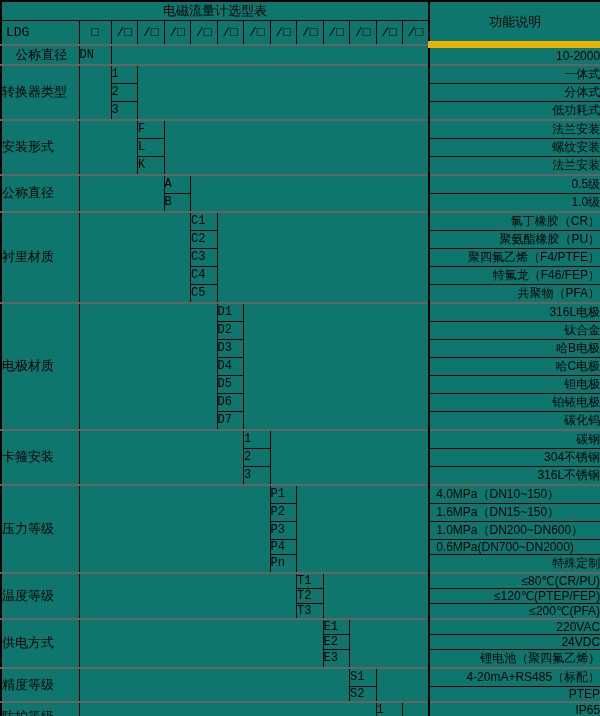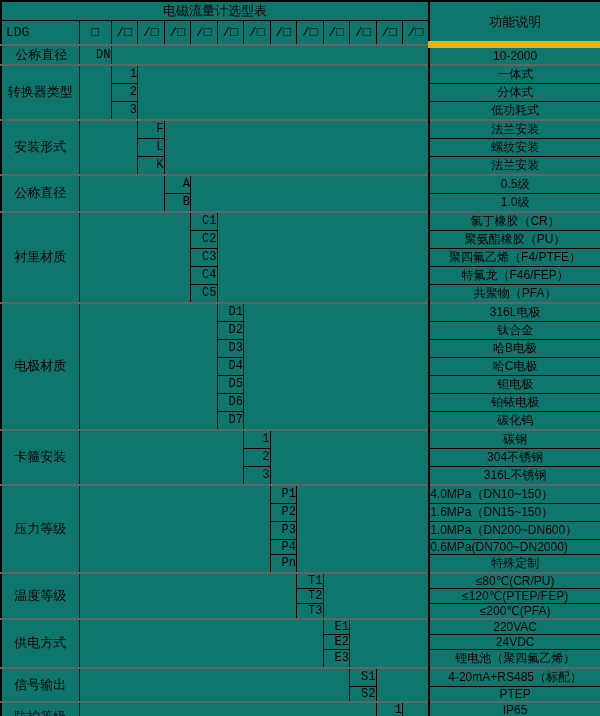--- a/index.html
+++ b/index.html
@@ -35,36 +35,36 @@
     font-size: 13px; padding-left: 4px;
     border-right: 1px solid #000; border-bottom: 1px solid #000;
   }
   td.mbox {
     text-align: center; font-size: 13px;
     font-family: "Liberation Mono", "DejaVu Sans Mono", monospace;
     border: 1px solid #000;
   }
 
   td.lbl {
-    text-align: center; font-size: 13px;
+    font-size: 13px;
     border-right: 1px solid #000;
   }
   td.lbl.ll { text-align: center; padding-left: 2px; }
   td.code {
-    text-align: right; font-size: 12px;
+    text-align: left; font-size: 12px;
     font-family: "Liberation Mono", "DejaVu Sans Mono", monospace;
     border: 1px solid #000;
   }
   td.gap { border: 1px solid #000; }
   td.desc {
-    text-align: center; font-size: 12px;
+    text-align: right; font-size: 12px;
     border-left: 2px solid #000;
     border-bottom: 1px solid #000;
   }
-  td.desc.al { text-align: left; padding-left: 0; }
+  td.desc.al { text-align: left; padding-left: 6px; }
 
   
   tr.grp td { border-top: 2px solid #646464; }
 </style>
 </head>
 <body>
 
 <div class="page">
 <table class="sel">
   <colgroup>
@@ -281,21 +281,21 @@
   <tr>
     <td class="code">E2</td>
     <td class="desc">24VDC</td>
   </tr>
   <tr>
     <td class="code">E3</td>
     <td class="desc">锂电池（聚四氟乙烯）</td>
   </tr>
 
   <tr class="grp">
-    <td class="lbl" rowspan="2">信号输出</td>
+    <td class="lbl" rowspan="2">精度等级</td>
     <td class="gap" rowspan="2" colspan="10"></td>
     <td class="code">S1</td>
     <td class="gap" rowspan="2" colspan="2"></td>
     <td class="desc">4-20mA+RS485（标配）</td>
   </tr>
   <tr>
     <td class="code">S2</td>
     <td class="desc">PTEP</td>
   </tr>
 

